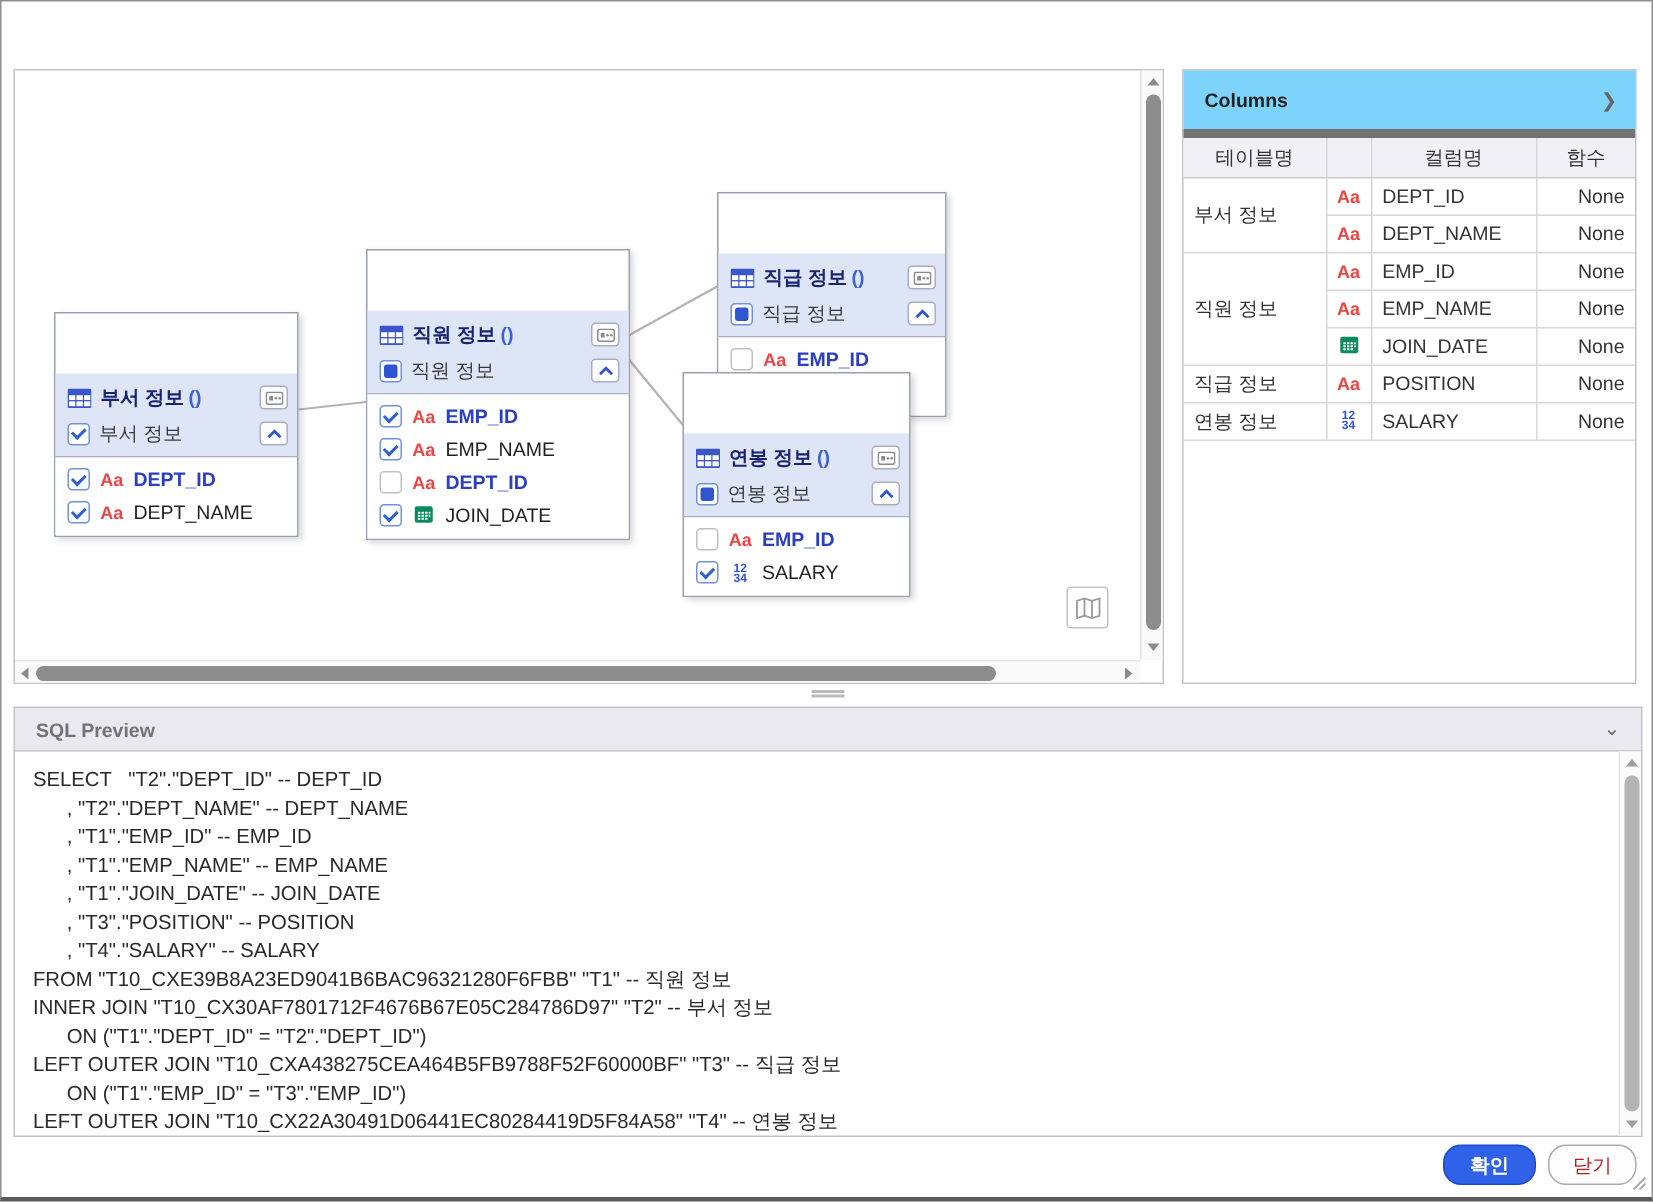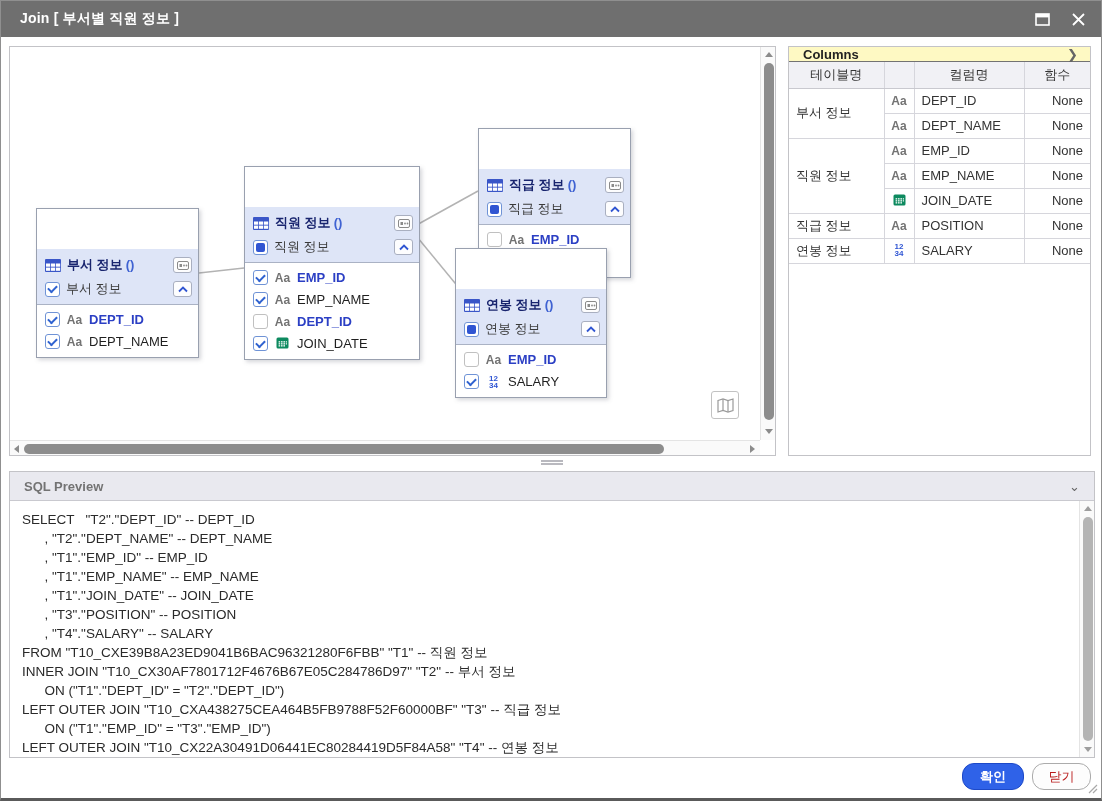--- a/index.html
+++ b/index.html
@@ -56,40 +56,40 @@
   .cb.checked { border:1.5px solid #6f93d6; }
   .cb.checked::after {
     content:""; position:absolute; left:2px; top:2.5px; width:7px; height:4px;
     border-left:2px solid #2f62d0; border-bottom:2px solid #2f62d0; transform:rotate(-45deg);
   }
   .cb.unchecked { border:1.5px solid #c0c0c0; }
   .cb.indet { border:1.5px solid #6f93d6; }
   .cb.indet::after { content:""; position:absolute; inset:2px; background:#3055d2; border-radius:2px; }
 
   
-  .t-aa { color:#737373; font-weight:bold; font-size:12px; width:17px; flex:0 0 auto; text-align:center; }
+  .t-aa { color:#ef4444; font-weight:bold; font-size:12px; width:17px; flex:0 0 auto; text-align:center; }
   .t-num { color:#2f55d4; font-weight:bold; font-size:8px; line-height:7px; width:17px; flex:0 0 auto; text-align:center; }
   .t-num span { display:block; }
 
   
   .vsb { position:absolute; top:0; right:0; width:15px; bottom:15px; background:#fafafa; border-left:1px solid #e4e4e4; }
   .hsb { position:absolute; left:0; bottom:0; height:15px; right:15px; background:#fafafa; border-top:1px solid #e4e4e4; }
   .vsb .thumb { position:absolute; left:2.5px; width:10px; top:16px; bottom:20px; background:#8d8d8d; border-radius:6px; }
   .hsb .thumb { position:absolute; top:2.5px; height:10px; left:14px; width:640px; background:#8d8d8d; border-radius:6px; }
   .sb-arrow { position:absolute; width:0; height:0; }
   .map-btn {
     position:absolute; right:21px; bottom:21px; width:28px; height:28px;
     background:#fff; border:1px solid #c2c2c2; border-radius:3px;
     display:flex; align-items:center; justify-content:center; cursor:pointer;
   }
 
   
   .col-panel { position:absolute; left:787px; top:45px; width:303px; height:410px; border:1px solid #c3c3c7; background:#fff; }
   .col-panel-header {
-    height:15px; background:#fef9c3; border-bottom:1px solid #737373;
+    height:45px; background:#7dd3fc; border-bottom:6px solid #737373;
     display:flex; align-items:center; padding:0 12px 0 14px;
   }
   .col-panel-header .lbl { font-weight:bold; font-size:13px; color:#222; }
   .col-panel-header .chev { margin-left:auto; color:#666; font-size:13px; cursor:pointer; }
   table.cols { border-collapse:collapse; width:100%; font-size:13px; color:#333; table-layout:fixed; }
   table.cols th {
     background:#f1f1f5; font-weight:normal; height:26px; text-align:center;
     border-bottom:1px solid #c9c9cf; border-right:1px solid #d6d6dc;
   }
   table.cols th:last-child { border-right:none; }
@@ -124,36 +124,20 @@
     display:flex; align-items:center; justify-content:center; }
   .btn-confirm { left:961px; top:762px; width:62px; background:#2f62e8; border:1.5px solid #1d49c8; color:#fff; font-weight:bold; }
   .btn-close   { left:1031px; top:762px; width:59px; background:#fdfdfd; border:1px solid #ababab; color:#b91c1c; }
   .resize-grip { position:absolute; right:3px; bottom:4px; width:11px; height:11px; }
 </style>
 </head>
 <body>
 
 <div class="dialog">
 
-  <div class="titlebar">
-    <span class="title">Join [ 부서별 직원 정보 ]</span>
-    <span class="win-btns">
-      <span class="win-btn">
-        <svg width="15" height="13" viewBox="0 0 15 13">
-            <rect x="1" y="1" width="13" height="11" fill="none" stroke="#fff" stroke-width="1.6"></rect>
-            <rect x="1" y="1" width="13" height="3.4" fill="#fff"></rect>
-          </svg>
-      </span>
-      <span class="win-btn">
-        <svg width="13" height="13" viewBox="0 0 13 13">
-            <path d="M1 1 L12 12 M12 1 L1 12" stroke="#fff" stroke-width="1.8"></path>
-          </svg>
-      </span>
-    </span>
-  </div>
 
   <div class="canvas">
     <div class="canvas-content">
 
       <svg class="links">
         <path d="M189 226 L234 221" stroke="#b3b3b3" stroke-width="1.5" fill="none"></path>
         <path d="M392 182 L391 182" stroke="#b3b3b3" stroke-width="1.5" fill="none"></path>
         <path d="M403 180 L468 144" stroke="#b3b3b3" stroke-width="1.5" fill="none"></path>
         <path d="M403 185 L468 264" stroke="#b3b3b3" stroke-width="1.5" fill="none"></path>
         <circle cx="397" cy="182" r="5.5" fill="#fff" stroke="#9a9a9a" stroke-width="2"></circle>

